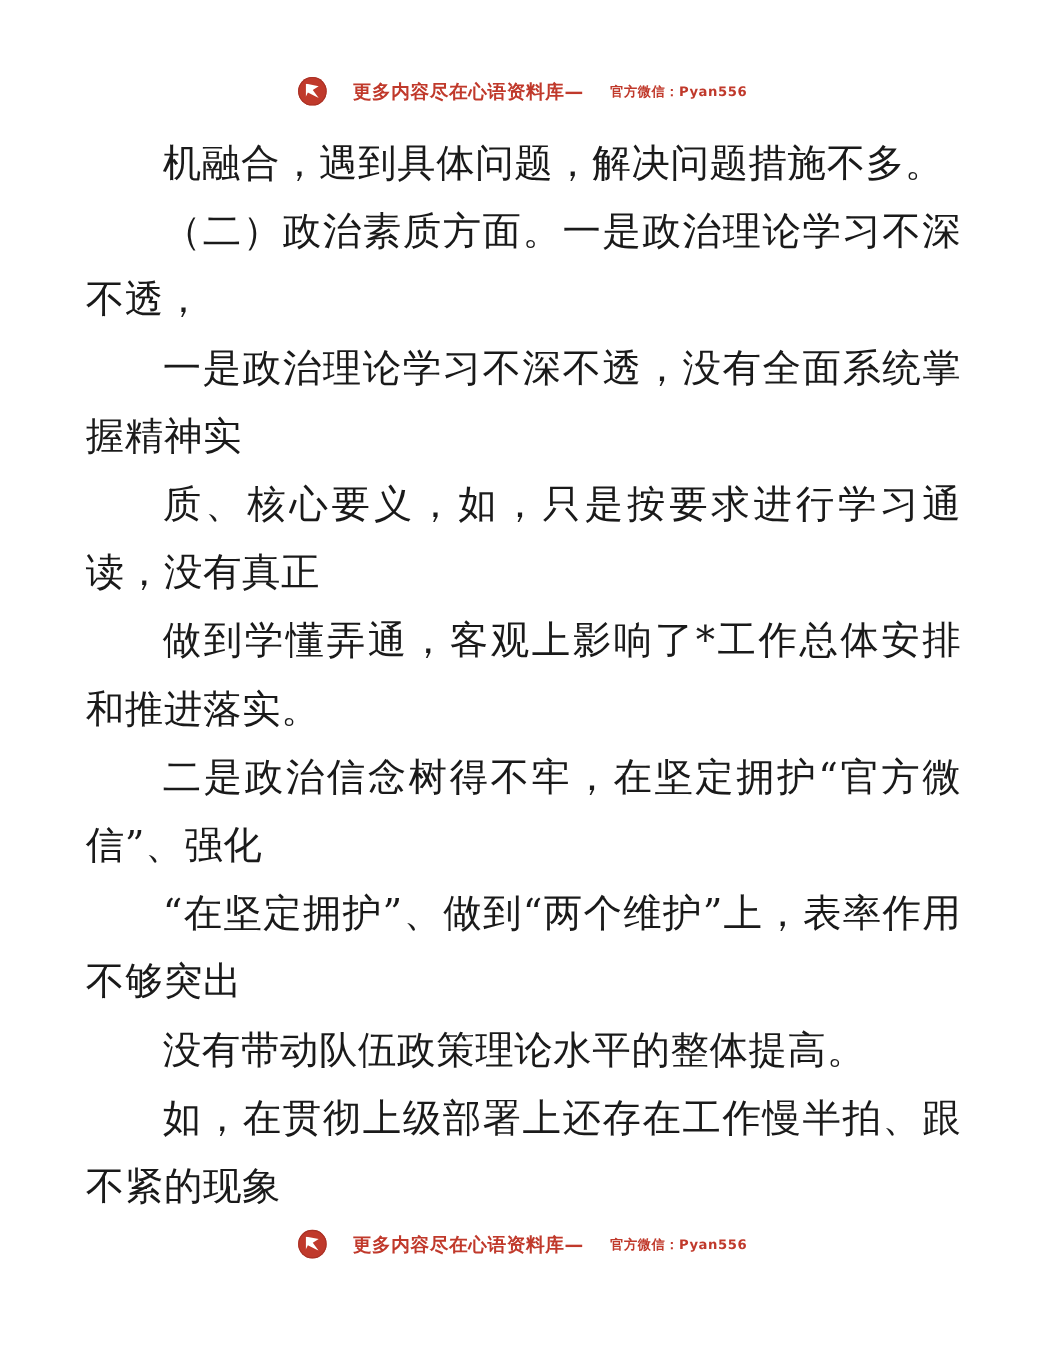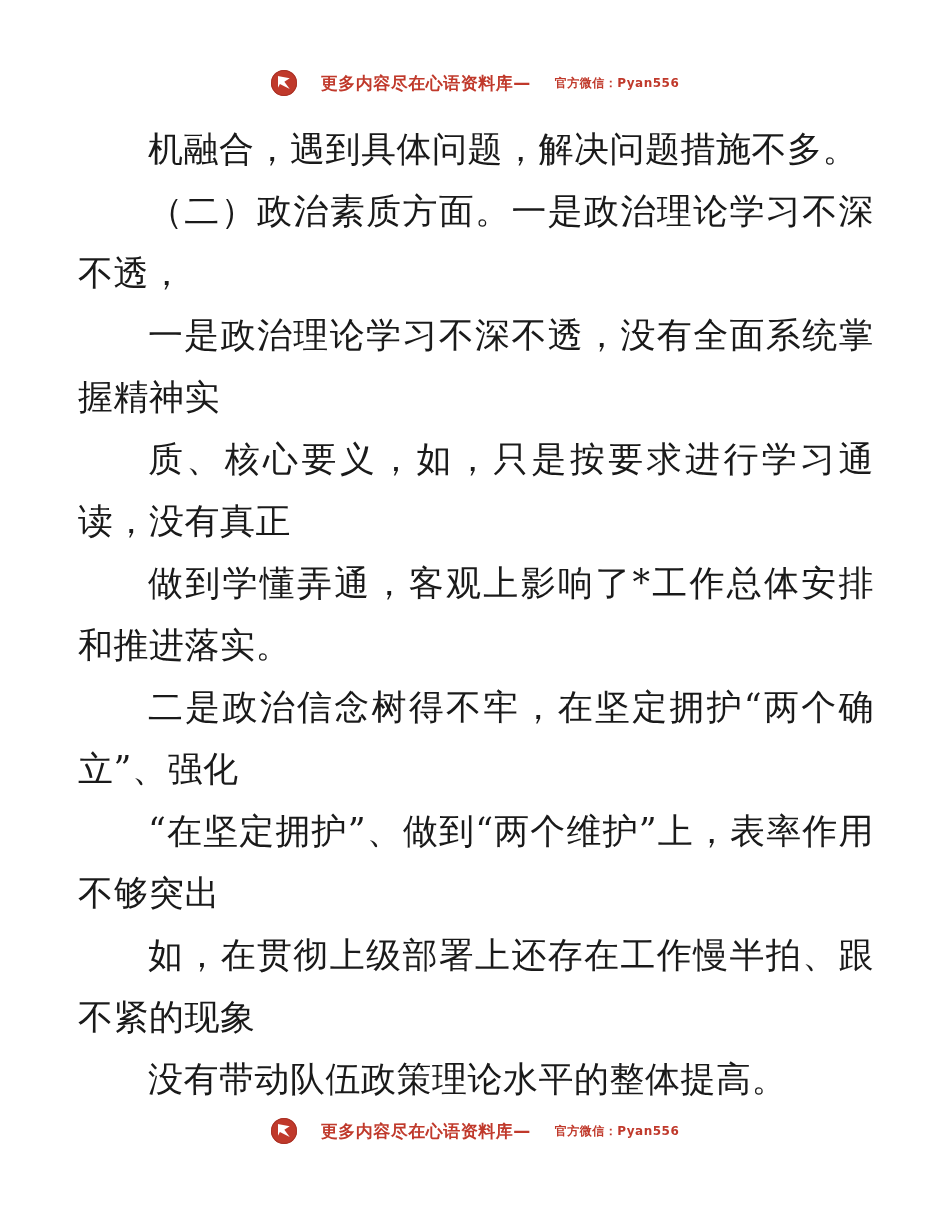--- a/index.html
+++ b/index.html
@@ -100,24 +100,24 @@
     <span class="wm-text">更多内容尽在心语资料库—</span>
     <span class="wm-text-sub">官方微信：Pyan556</span>
   </div>
 
   <div class="doc-body">
     <p class="para indent">机融合，遇到具体问题，解决问题措施不多。</p>
     <p class="para indent">（二）政治素质方面。一是政治理论学习不深不透，</p>
     <p class="para indent">一是政治理论学习不深不透，没有全面系统掌握精神实</p>
     <p class="para indent">质、核心要义，如，只是按要求进行学习通读，没有真正</p>
     <p class="para indent">做到学懂弄通，客观上影响了*工作总体安排和推进落实。</p>
-    <p class="para indent">二是政治信念树得不牢，在坚定拥护“两个确立”、强化</p>
+    <p class="para indent">二是政治信念树得不牢，在坚定拥护“官方微信”、强化</p>
     <p class="para indent">“在坚定拥护”、做到“两个维护”上，表率作用不够突出</p>
+    <p class="para indent">没有带动队伍政策理论水平的整体提高。</p>
     <p class="para indent">如，在贯彻上级部署上还存在工作慢半拍、跟不紧的现象</p>
-    <p class="para indent">没有带动队伍政策理论水平的整体提高。</p>
   </div>
 
   <div class="watermark bottom">
     <span class="wm-logo"></span>
     <span class="wm-text">更多内容尽在心语资料库—</span>
     <span class="wm-text-sub">官方微信：Pyan556</span>
   </div>
 
 </div>
 

